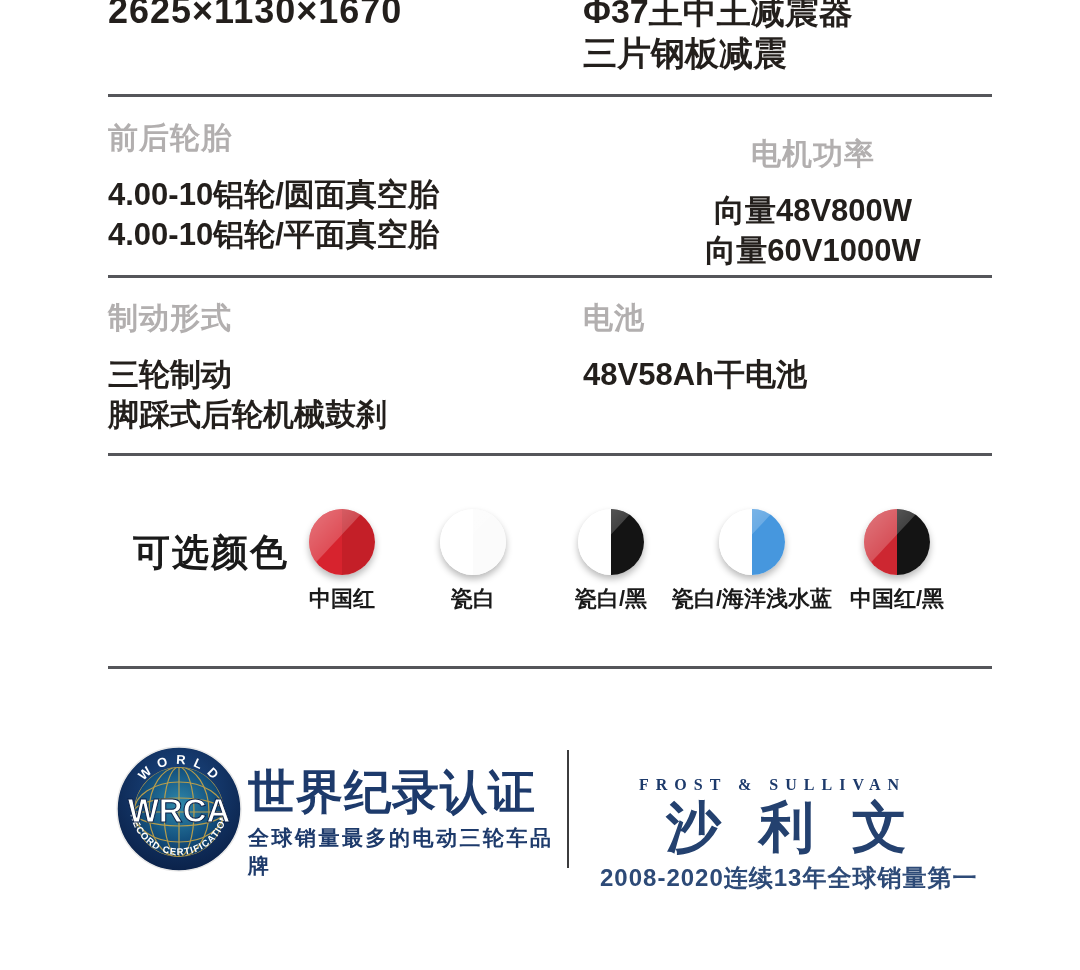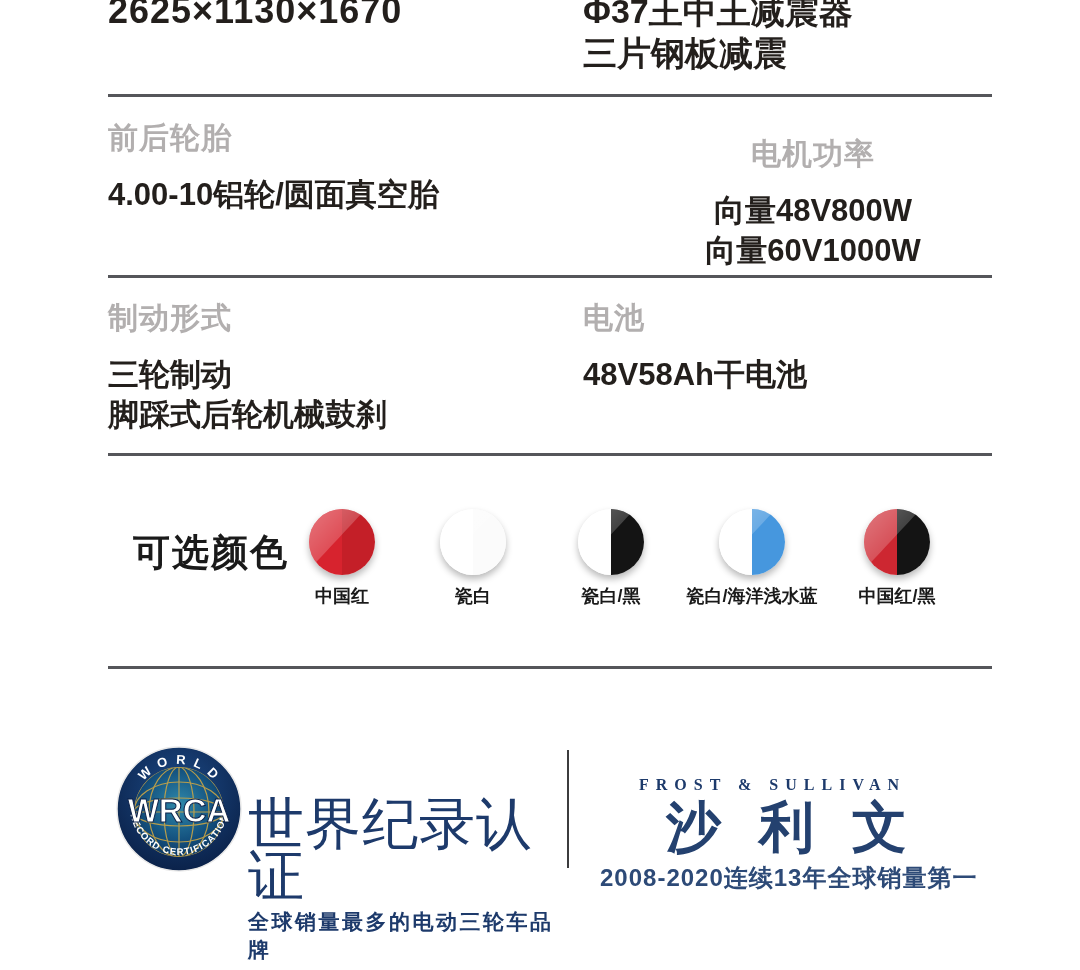--- a/index.html
+++ b/index.html
@@ -46,29 +46,29 @@
     overflow:hidden; display:flex;
     box-shadow:0 4px 7px rgba(0,0,0,.28);
   }
   .swatch .half { width:50%; height:100%; }
   .swatch .gloss {
     position:absolute; inset:0; border-radius:50%;
     background:linear-gradient(133deg, rgba(255,255,255,.38) 0%, rgba(255,255,255,.20) 44%, rgba(255,255,255,0) 45%);
   }
   .swatch-label {
     position:absolute; top:584px; transform:translateX(-50%);
-    font-size:18px; font-weight:bold; color:#1a1a1a; white-space:nowrap;
+    font-size:22px; font-weight:bold; color:#1a1a1a; white-space:nowrap;
   }
   .c0 { left:309px; } .c1 { left:440px; } .c2 { left:578px; } .c3 { left:719px; } .c4 { left:864px; }
   .l0 { left:342px; } .l1 { left:473px; } .l2 { left:611px; } .l3 { left:752px; } .l4 { left:897px; }
   
   .wrca-badge { position:absolute; left:116px; top:746px; }
   .wrca-text { position:absolute; left:248px; top:766px; width:320px; }
   .wrca-title {
-    font-size:56px; font-weight:normal; color:#1d3a6b; letter-spacing:1px; line-height:52px;margin-top:32px;
+    font-size:47px; font-weight:bold; color:#1d3a6b; letter-spacing:1px; line-height:52px;
   }
   .wrca-subtitle {
     font-size:21px; font-weight:bold; color:#1d3a6b; letter-spacing:2.5px; margin-top:6px;
   }
   .v-divider {
     position:absolute; left:567px; top:750px; width:2px; height:118px; background:#3c3c3e;
   }
   .sullivan { position:absolute; left:600px; top:776px; width:345px; text-align:center; }
   .sullivan-en {
     font-family:"Liberation Serif","DejaVu Serif",serif;
@@ -92,20 +92,21 @@
   <div class="shock-block">
     <div class="line">Φ37王中王减震器</div>
     <div class="line">三片钢板减震</div>
   </div>
 
   <div class="divider d1"></div>
 
   <div class="spec s0">
     <div class="spec-label">前后轮胎</div>
     <div class="spec-line">4.00-10铝轮/圆面真空胎</div>
+    <div class="spec-line">4.00-10铝轮/平面真空胎</div>
   </div>
   <div class="spec s1">
     <div class="spec-label">电机功率</div>
     <div class="spec-line">向量48V800W</div>
     <div class="spec-line">向量60V1000W</div>
   </div>
 
   <div class="divider d2"></div>
 
   <div class="spec s2">

